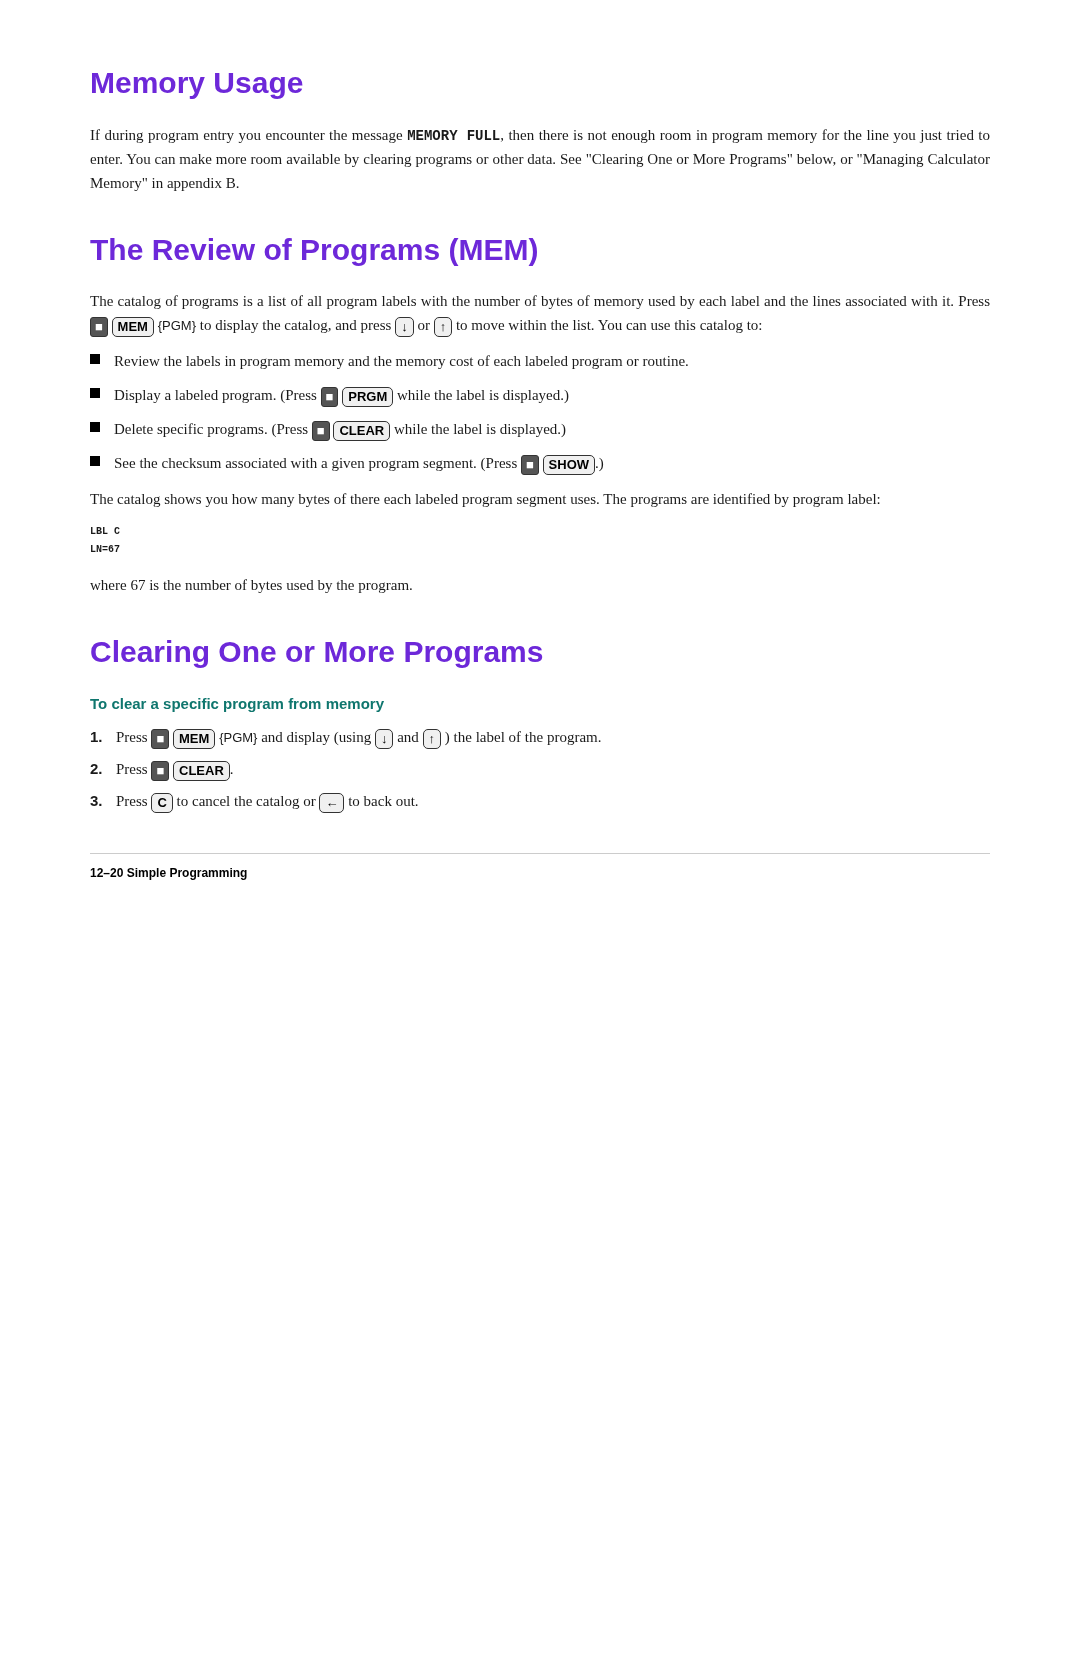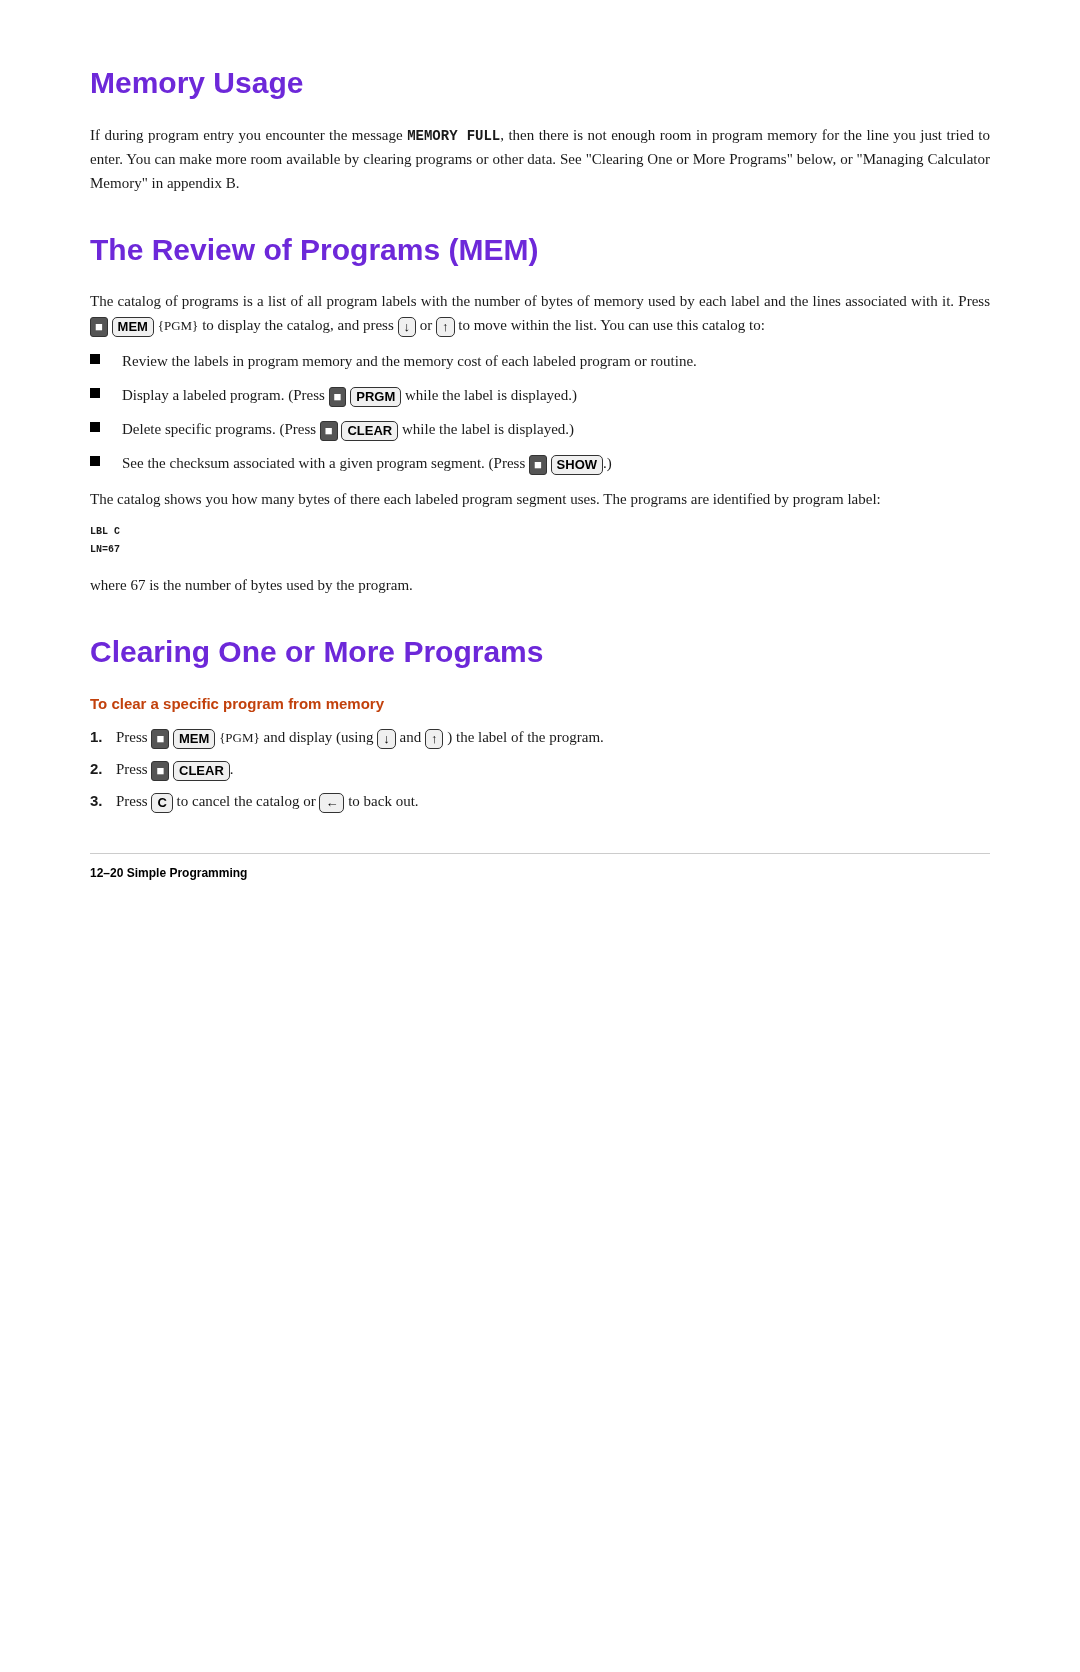--- a/index.html
+++ b/index.html
@@ -25,21 +25,21 @@
       font-size: 30px;
       margin-bottom: 16px;
       color: #6d28d9;
     }
 
     h3.sub-title {
       font-family: Arial, sans-serif;
       font-weight: 700;
       font-size: 15px;
       margin-bottom: 0;
-      color: #c2410c;
+      color: #0f766e;
     }
 
     .section {
       margin-bottom: 32px;
     }
 
     p {
       text-align: justify;
       margin-bottom: 12px;
       line-height: 1.6;
@@ -78,21 +78,20 @@
       padding: 0;
       list-style: none;
     }
 
     .bullet-list li {
       display: flex;
       align-items: flex-start;
       margin-bottom: 10px;
       text-align: justify;
       line-height: 1.6;
-      gap: 8px;
     }
 
     .bullet-square {
       display: inline-block;
       width: 10px;
       height: 10px;
       background: #000;
       margin-top: 5px;
       margin-right: 14px;
       flex-shrink: 0;
@@ -138,21 +137,21 @@
       font-family: Arial, sans-serif;
       font-weight: bold;
       font-size: 12px;
       margin-top: 40px;
       color: #000;
       border-top: 1px solid #ccc;
       padding-top: 10px;
     }
 
     .curly-bracket {
-      font-family: Liberation Serif, serif;
+      font-family: Liberation Sans, sans-serif;
       font-size: 13px;
     }
   </style>
 </head>
 <body>
 
 <div class="section">
   <h2 class="section-title">Memory Usage</h2>
   <p>
     If during program entry you encounter the message <span class="mono">MEMORY FULL</span>, then there is not enough room in program memory for the line you just tried to enter. You can make more room available by clearing programs or other data. See "Clearing One or More Programs" below, or "Managing Calculator Memory" in appendix B.

